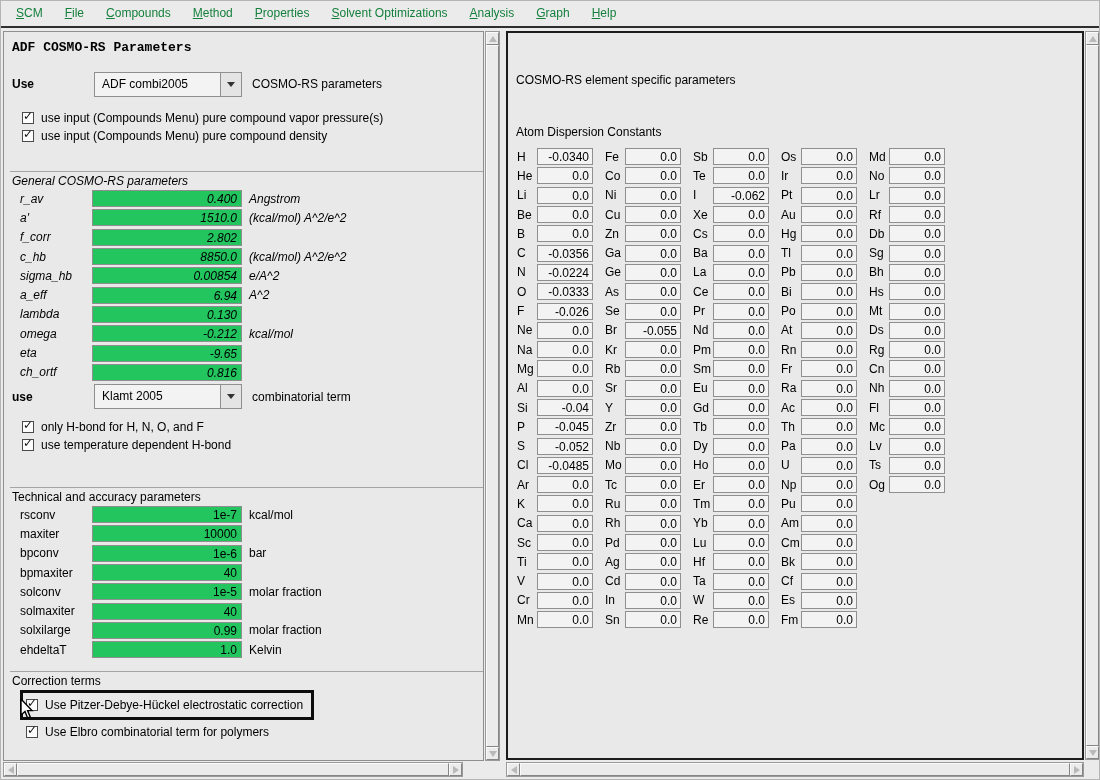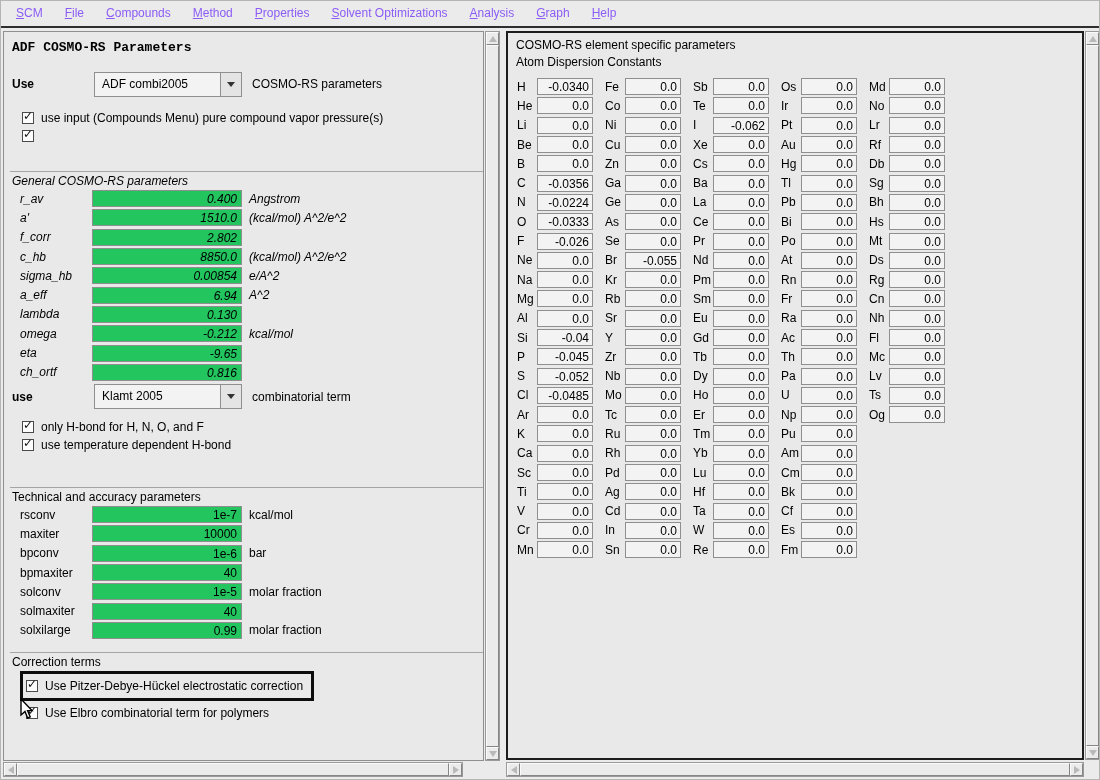--- a/index.html
+++ b/index.html
@@ -2,21 +2,21 @@
 <html><head>
 <meta charset="utf-8">
 <style>
   * { margin:0; padding:0; box-sizing:border-box; }
   html,body { width:1100px; height:780px; }
   body { font-family:"Liberation Sans","DejaVu Sans",sans-serif; font-size:12px; color:#000; background:#ebebeb; }
   #window { position:relative; width:1100px; height:780px; background:#ebebeb; overflow:hidden; border:1px solid #b5b5b5; }
 
   
   #menubar { height:27px; display:flex; align-items:center; padding-left:4px; background:#ebebeb; border-bottom:2px solid #2e2e2e; }
-  .menu-item { padding:0 11px; line-height:25px; color:#8b5cf6; cursor:default; white-space:nowrap; }
+  .menu-item { padding:0 11px; line-height:25px; color:#15803d; cursor:default; white-space:nowrap; }
   .menu-item u { text-decoration:underline; }
 
   
   .pane-content { position:absolute; background:#e9e9e9; }
   #left-content  { left:2px;  top:30px; width:481px; height:730px; border:1px solid #8f8f8f; padding:8px 0 0 6px; overflow:hidden; }
   #right-content { left:505px; top:30px; width:578px; height:729px; border:2px solid #1c1c1c; padding:5px 0 0 6px; overflow:hidden; }
 
   .panel-title { font-weight:bold; font-size:13px; padding-left:2px;font-family:Liberation Mono, monospace; }
 
   
@@ -38,21 +38,21 @@
   .param-row { display:flex; align-items:center; height:19.3px; }
   .param-name { width:82px; padding-left:10px; white-space:nowrap; }
   .entry { width:150px; height:17px; background:#22c55e; border:1px solid #8f8f8f; text-align:right; padding:1px 4px 0 0; }
   .param-unit { margin-left:7px; white-space:nowrap; }
 
   #highlight-box { display:inline-flex; align-items:center; border:3px solid #0d0d0d; background:#e9e9e9; margin:1px 0 0 10px; padding:3px 8px 3px 3px; }
   #highlight-box .cb-row { margin-left:0; }
   #correction-cb2 { margin-top:3px; margin-left:16px; }
 
   
-  .rp-line { height:17px; padding-left:2px; white-space:nowrap; }
+  .rp-line { height:17px; padding-left:2px; white-space:nowrap;margin-top:35px; }
   #element-grid { margin-top:5px; display:grid; grid-auto-flow:column; grid-template-rows:repeat(25, 19.3px); grid-template-columns:repeat(5, 88px); }
   .el-cell { display:flex; align-items:center; }
   .el-sym { width:23px; padding-left:3px; }
   .el-val { width:56px; height:17px; background:#f3f3f3; border:1px solid #8f8f8f; text-align:right; padding:1px 3px 0 0; }
 
   
   .v-scrollbar { position:absolute; width:15px; background:#e2e2e2; border:1px solid #9a9a9a; display:flex; flex-direction:column; }
   .h-scrollbar { position:absolute; height:15px; background:#e2e2e2; border:1px solid #9a9a9a; display:flex; flex-direction:row; }
   #left-vscroll  { left:484px; top:30px;  height:730px; }
   #right-vscroll { left:1084px; top:30px; height:729px; }
@@ -106,20 +106,21 @@
       <div class="cb-row">
         <span class="checkbox">
             <span class="check">✓</span>
           </span>
         <span class="cb-label">use input (Compounds Menu) pure compound vapor pressure(s)</span>
       </div>
       <div class="cb-row">
         <span class="checkbox">
             <span class="check">✓</span>
           </span>
+        <span class="cb-label">use input (Compounds Menu) pure compound density</span>
       </div>
     </div>
 
     <div class="section mt26">
       <div class="section-title">General COSMO-RS parameters</div>
       <div id="general-params">
           <div class="param-row">
             <span class="param-name">r_av</span>
             <div class="entry">0.400</div>
             <span class="param-unit">Angstrom</span>
@@ -228,20 +229,25 @@
           </div>
           <div class="param-row">
             <span class="param-name">solmaxiter</span>
             <div class="entry">40</div>
             <span class="param-unit"></span>
           </div>
           <div class="param-row">
             <span class="param-name">solxilarge</span>
             <div class="entry">0.99</div>
             <span class="param-unit">molar fraction</span>
+          </div>
+          <div class="param-row">
+            <span class="param-name">ehdeltaT</span>
+            <div class="entry">1.0</div>
+            <span class="param-unit">Kelvin</span>
           </div>
         </div>
     </div>
 
     <div class="section mt12b">
       <div class="section-title">Correction terms</div>
       <div id="highlight-box">
         <div class="cb-row">
           <span class="checkbox">
               <span class="check">✓</span>

